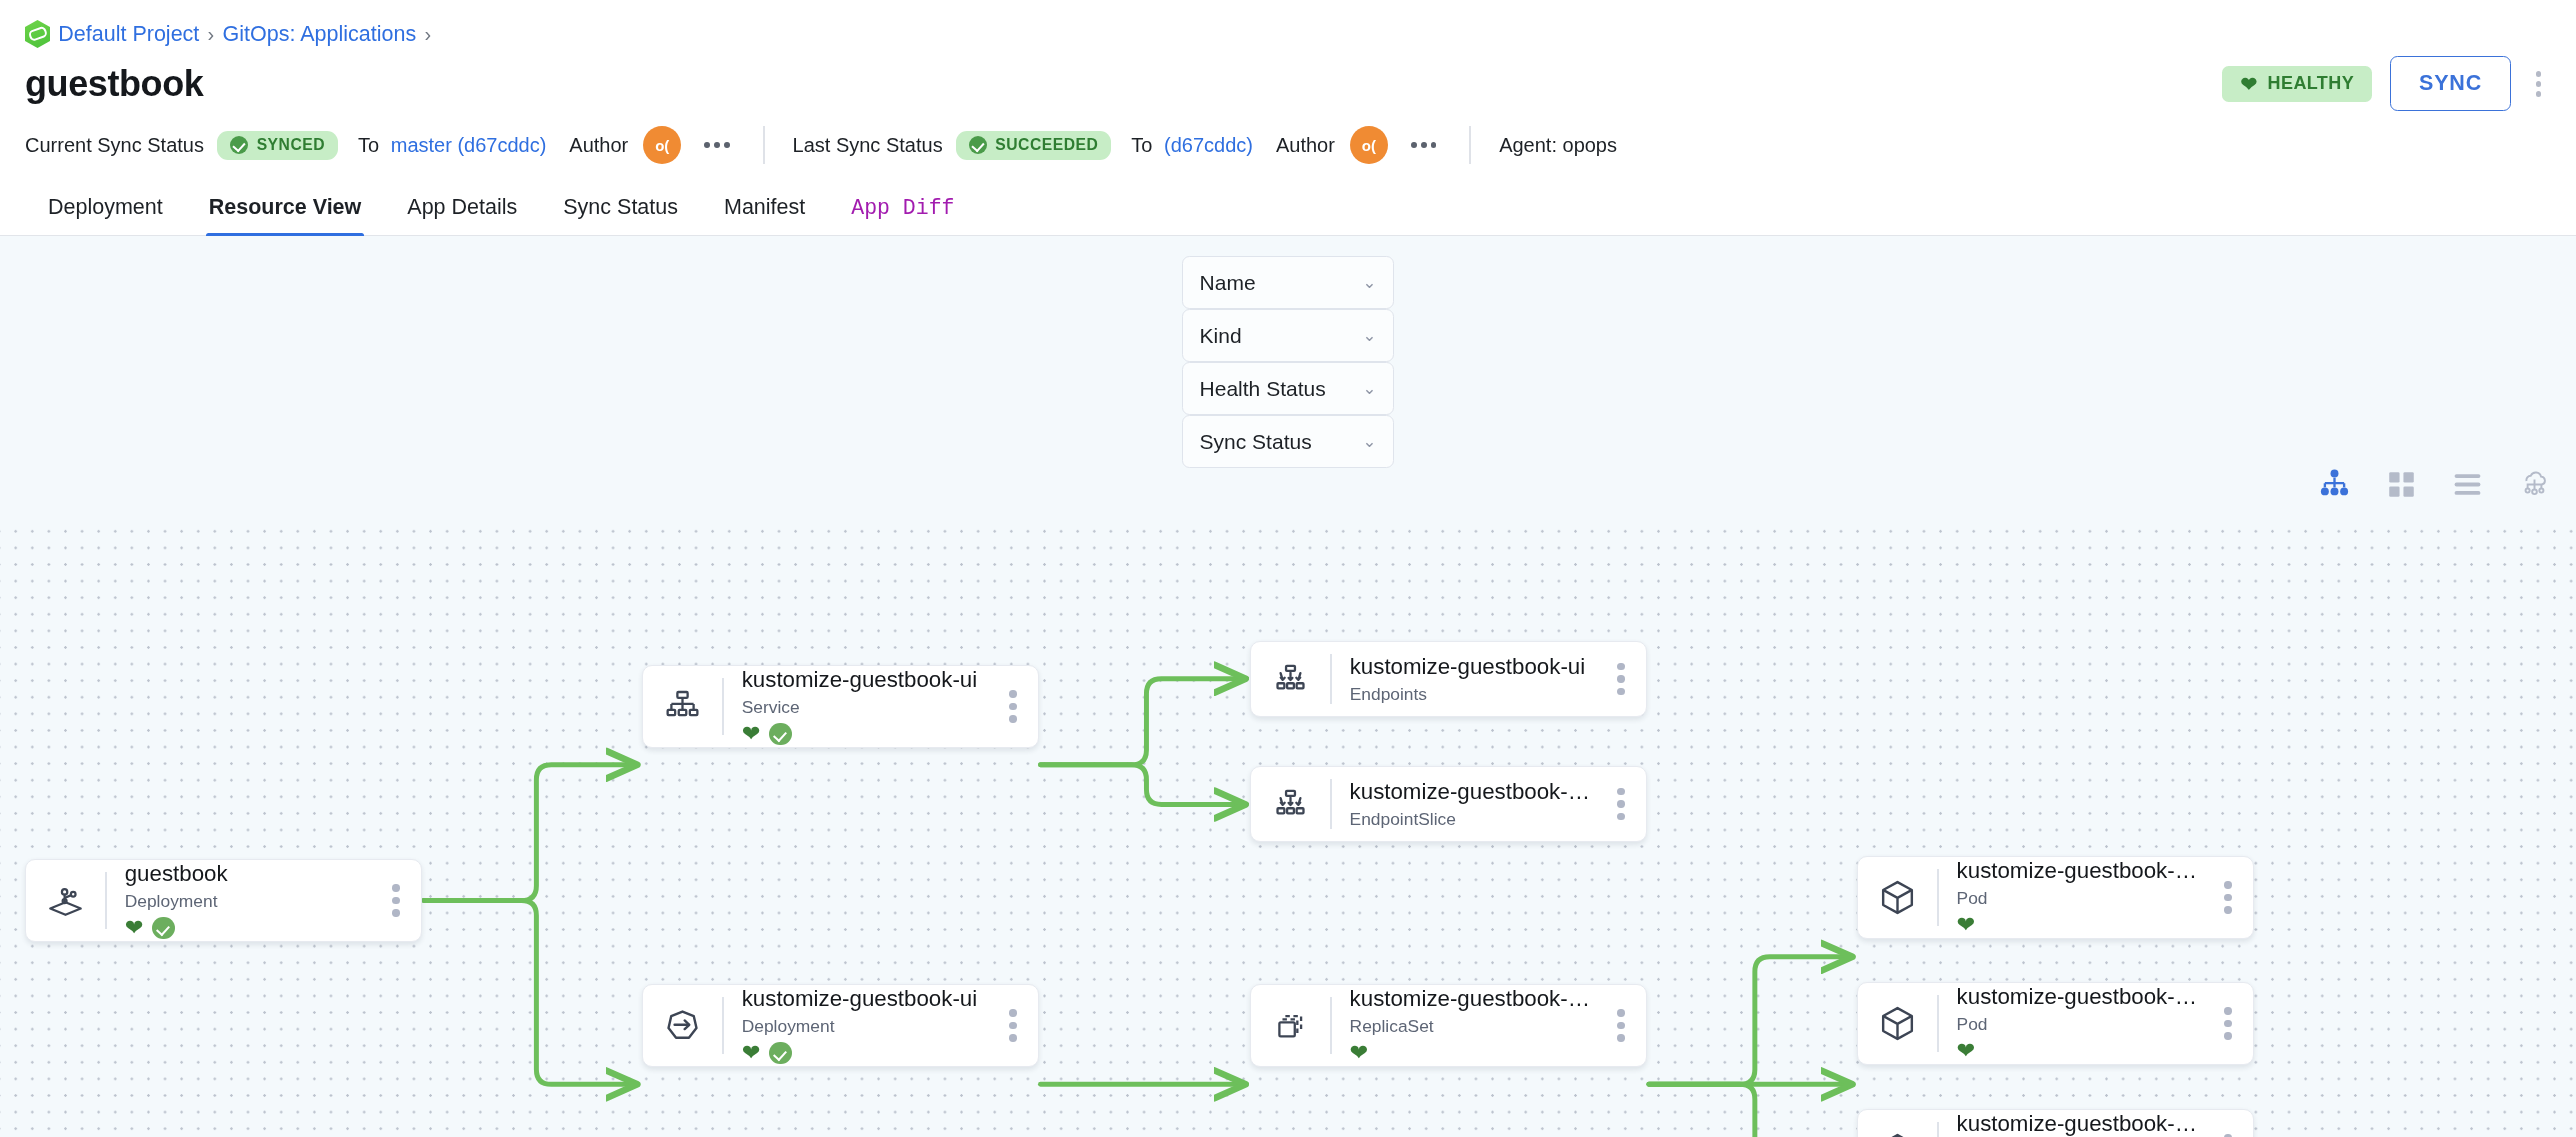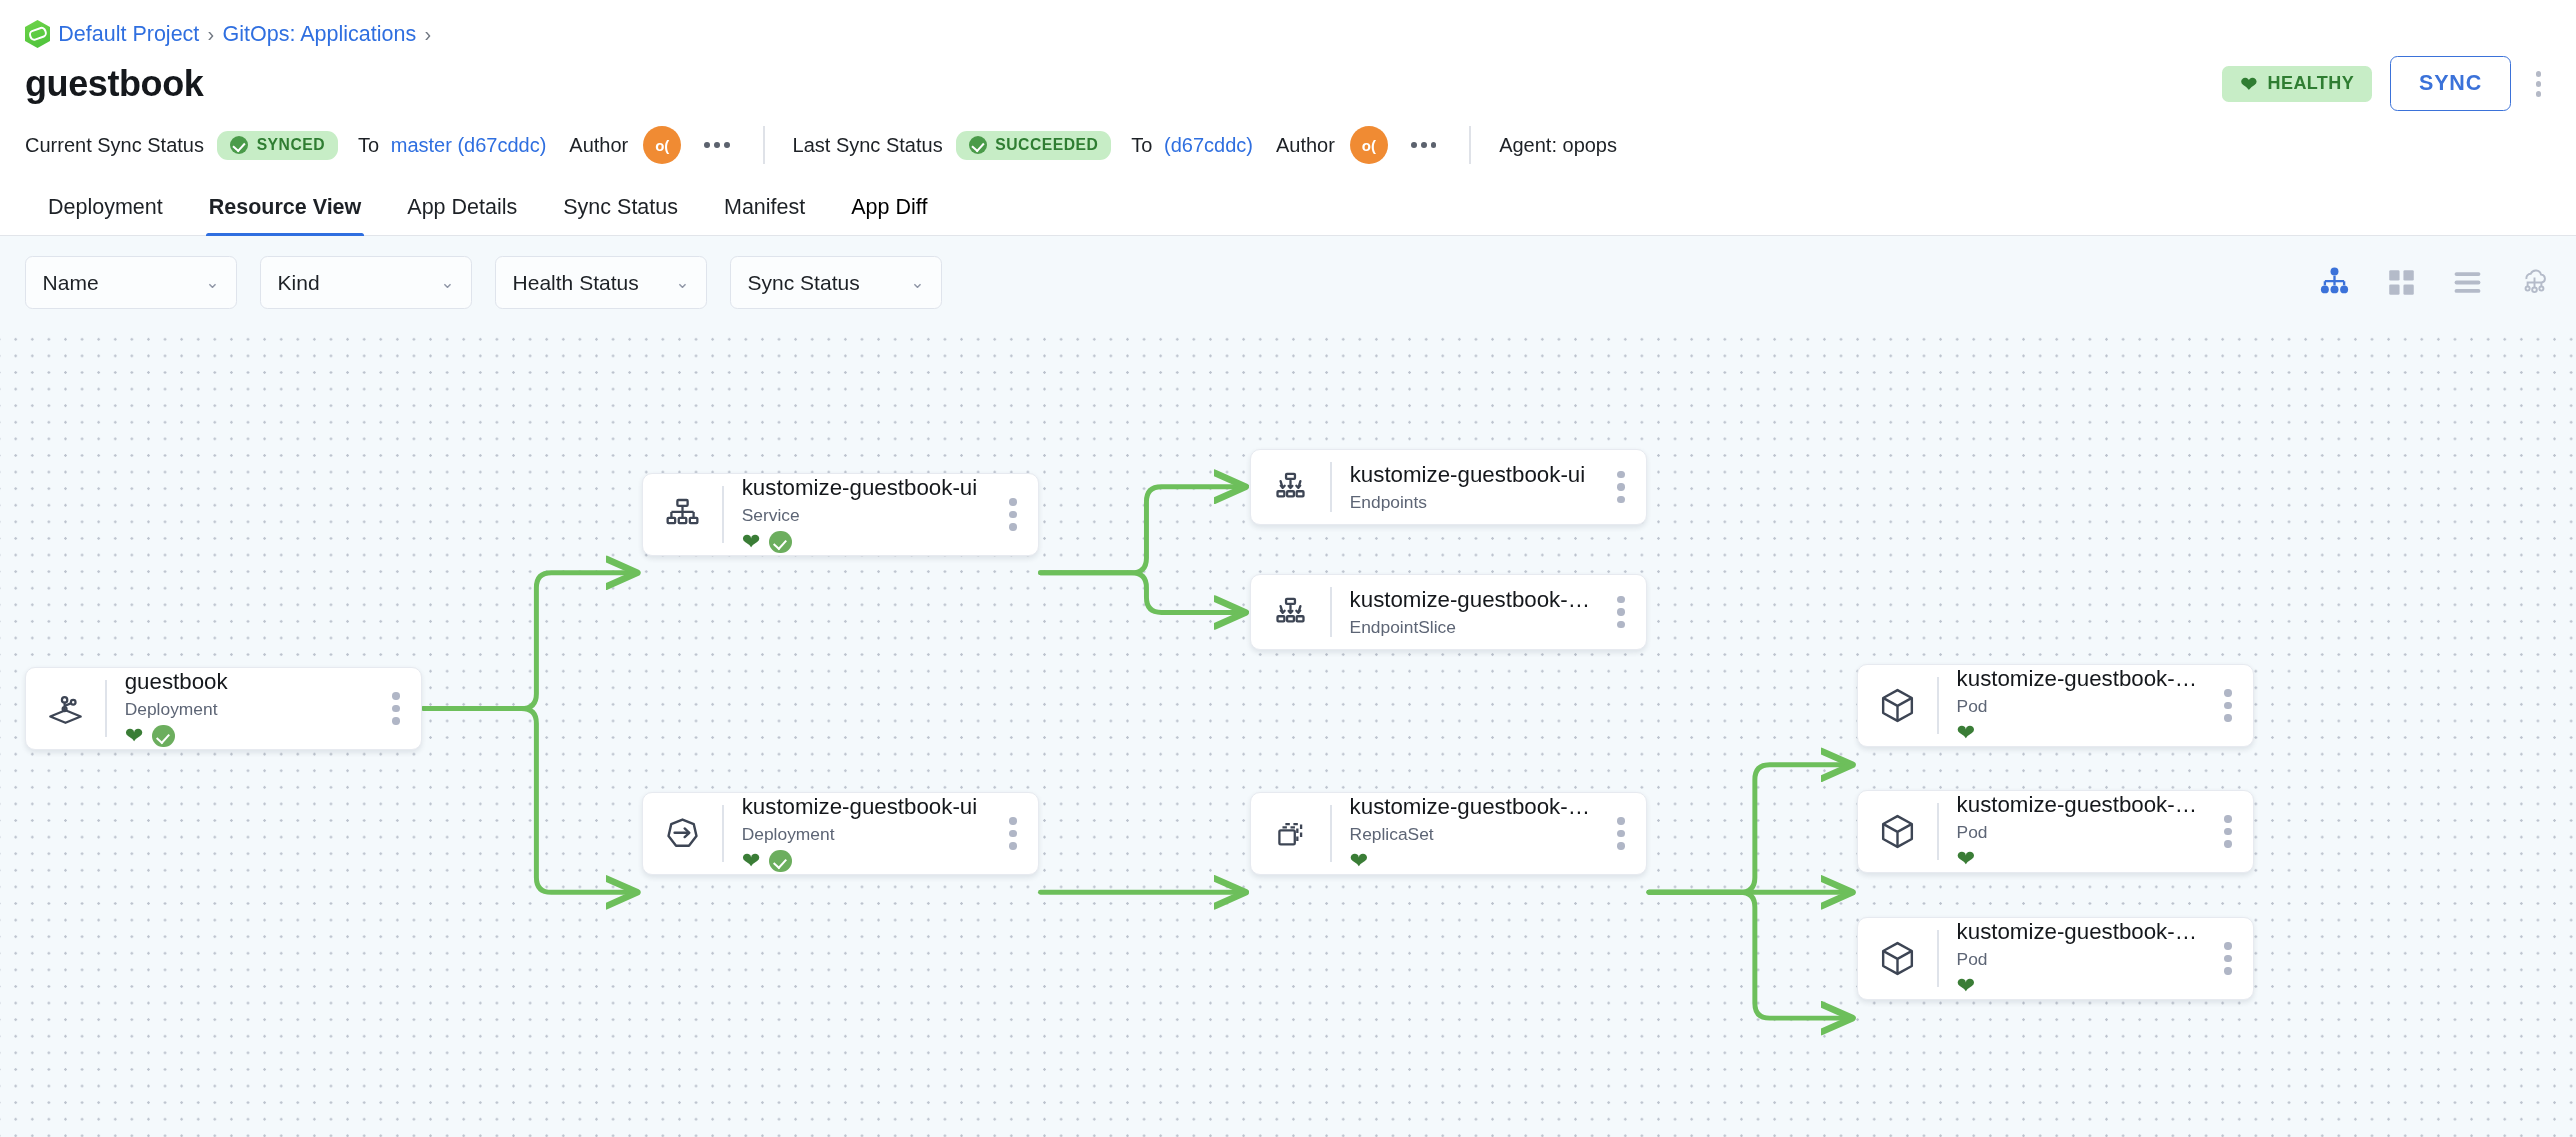--- a/index.html
+++ b/index.html
@@ -107,29 +107,28 @@
   }
   .tab {
     font-size: 21.5px; color: #1d2126; padding: 13.2px 23px 15px 23px;
     cursor: pointer; position: relative; white-space: nowrap;
   }
   .tab.active { font-weight: bold; }
   .tab.active::after {
     content: ""; position: absolute; left: 20px; right: 20px; bottom: -1.7px;
     height: 4.1px; background: #2f6fe0; border-radius: 2.5px 2.5px 0 0;
   }
-  .tab.disabled { color: #000000; cursor: default; }
+  .tab.disabled { color: #a21caf; cursor: default; font-family: Liberation Mono, monospace; }
 
   
   .toolbar {
     display: flex; align-items: center;
     padding: 20px 25px 16.6px 25px;
-    gap: 23px;
     background: #f4f9fc;
-    position: relative; z-index: 3;
+    position: relative; z-index: 3; flex-direction: column;
   }
   .filter-select {
     width: 212px; height: 53px;
     background: #fbfdfe; border: 1.7px solid #dfe4ec; border-radius: 7.4px;
     display: flex; align-items: center; padding: 0 16.6px;
     font-size: 21px; color: #1d2126; cursor: pointer;
   }
   .filter-select .chev { margin-left: auto; color: #8f96a6; font-size: 16.6px; }
   .view-icons { margin-left: auto; display: flex; align-items: center; gap: 35px; }
   .vi { cursor: pointer; display: block; }

